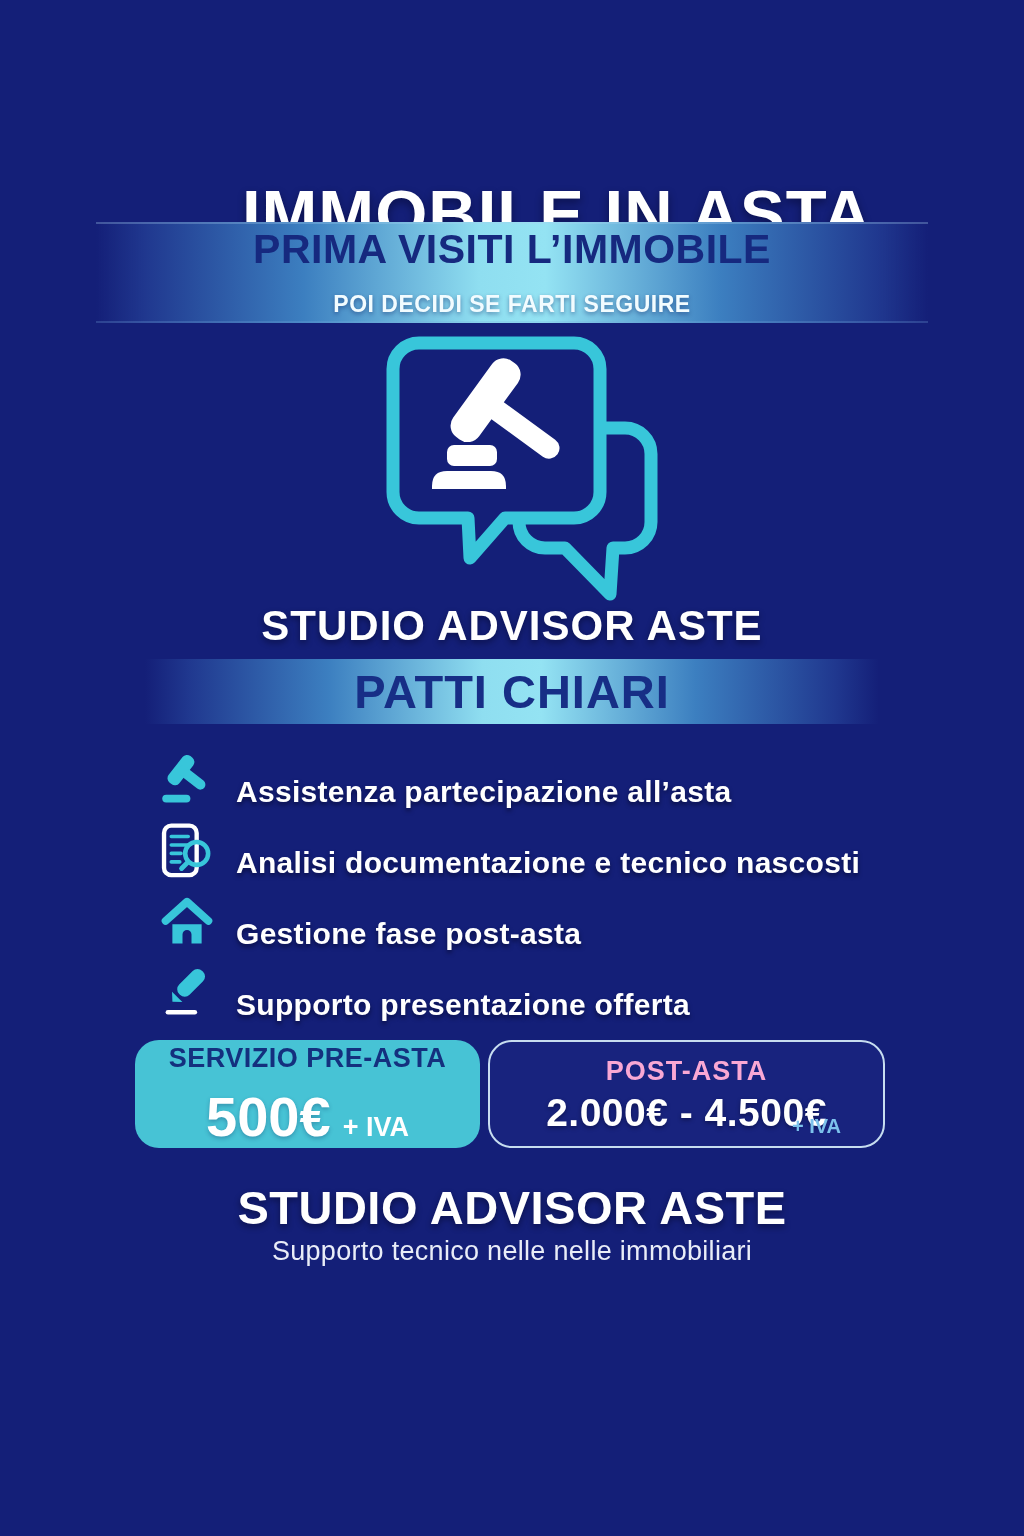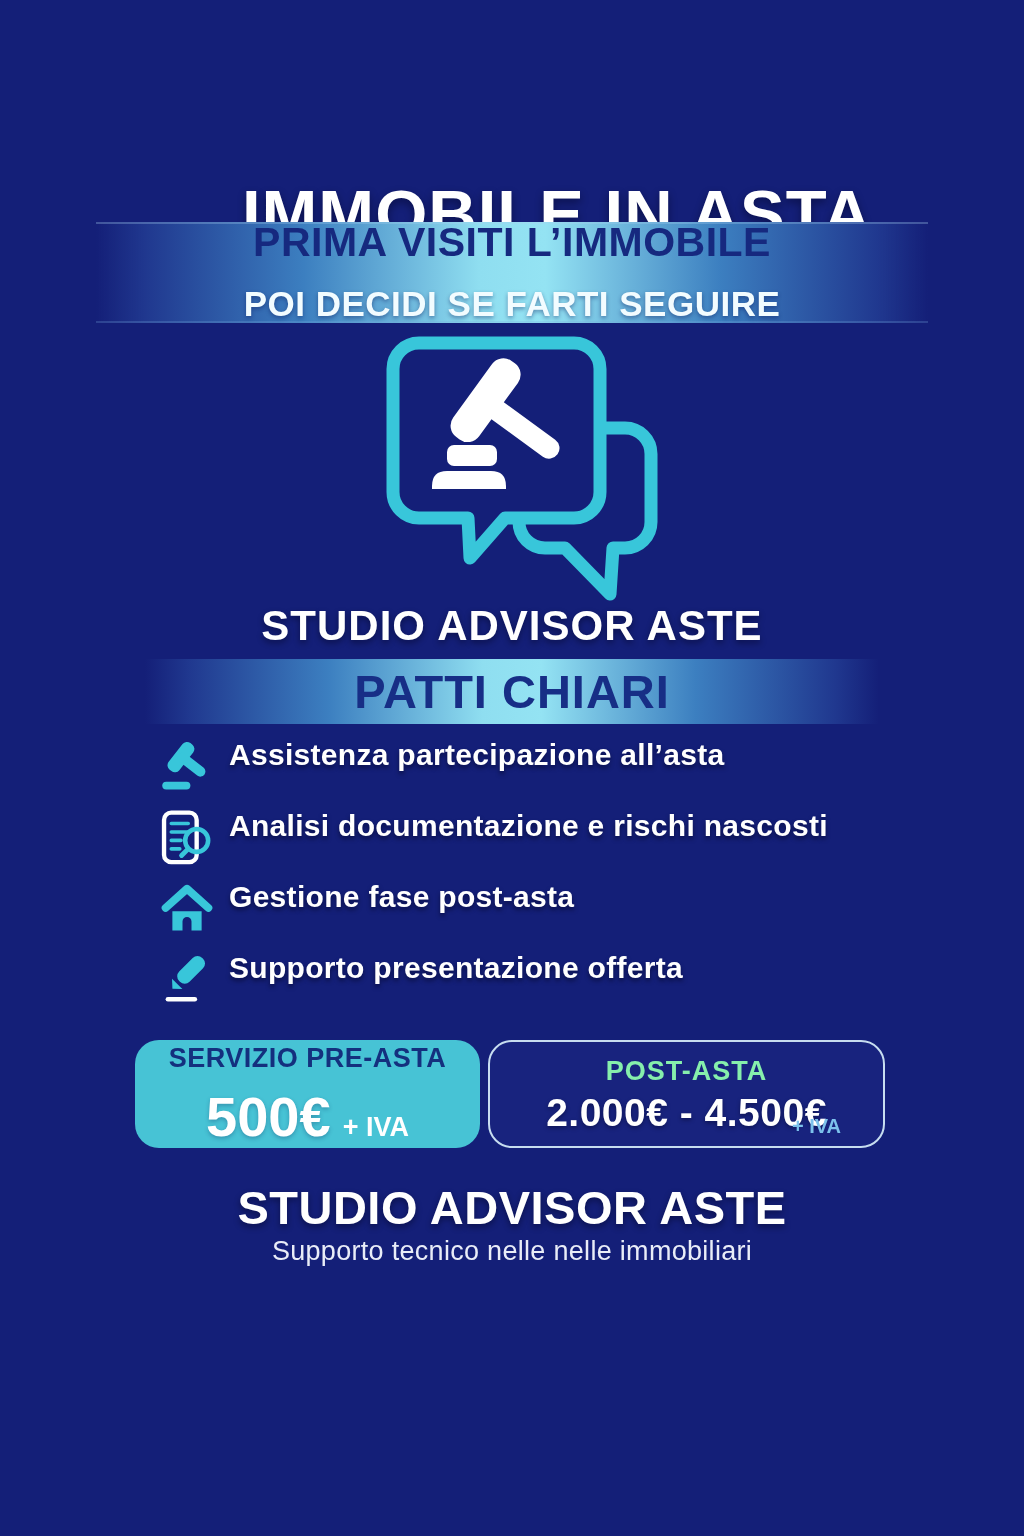--- a/index.html
+++ b/index.html
@@ -36,21 +36,21 @@
     display:flex;flex-direction:column;align-items:center;justify-content:center;
     border-top:2px solid rgba(170,210,240,.30);
     border-bottom:2px solid rgba(120,170,220,.25);
     gap:20px;
   }
   .hero-band .line1{
     font-size:41px;font-weight:800;letter-spacing:.5px;
     color:#16297f;line-height:1.05;
   }
   .hero-band .line2{
-    font-size:35px;font-weight:800;letter-spacing:.5px;
+    font-size:23px;font-weight:800;letter-spacing:.5px;
     color:#f2fcff;line-height:1.15;
     text-shadow:0 2px 4px rgba(10,25,90,.45);
   }
   
   .hero-icon{
     position:absolute;top:333px;left:385px;width:280px;height:270px;
   }
   
   .brand-mid{
     position:absolute;top:602px;left:0;width:100%;
@@ -66,21 +66,21 @@
   .patti-band .patti-text{
     font-size:47px;font-weight:800;letter-spacing:1px;
     color:#172e86;
   }
   
   .services{
     position:absolute;top:738px;left:158px;right:80px;
     list-style:none;margin:0;padding:0;
   }
   .service-row{
-    height:71px;display:flex;align-items:flex-start;gap:13px;
+    height:71px;display:flex;align-items:flex-end;gap:20px;
   }
   .service-icon{
     width:58px;height:58px;flex:0 0 58px;
     display:flex;align-items:center;justify-content:center;
   }
   .service-label{
     font-size:30px;font-weight:700;color:#ffffff;letter-spacing:.3px;
     text-shadow:0 3px 4px rgba(0,0,25,.5);
     white-space:nowrap;
   }
@@ -104,21 +104,21 @@
     text-shadow:0 2px 4px rgba(10,40,90,.3);
     margin-top:11px;
   }
   .pre-vat{font-size:27px;font-weight:700;color:#ffffff;}
   .post-card{
     flex:1;background:#18237e;border:2px solid #c7ddf0;
     display:flex;flex-direction:column;align-items:center;justify-content:center;
     position:relative;
   }
   .post-label{
-    font-size:27px;font-weight:800;letter-spacing:1px;color:#86efac;
+    font-size:27px;font-weight:800;letter-spacing:1px;color:#f9a8d4;
     margin-bottom:6px;
   }
   .post-price{
     font-size:39px;font-weight:800;letter-spacing:.5px;color:#ffffff;line-height:1;
     text-shadow:0 2px 4px rgba(0,0,25,.4);
   }
   .post-vat{
     position:absolute;right:42px;bottom:8px;
     font-size:20px;font-weight:700;color:#7cc1ec;
   }
@@ -190,21 +190,21 @@
     </li>
     <li class="service-row">
       <span class="service-icon">
         <svg viewBox="0 0 48 48" width="58" height="58" aria-hidden="true">
           <rect x="5" y="3" width="27" height="41" rx="6" fill="none" stroke="#ffffff" stroke-width="3.6"></rect>
           <path d="M11 12 h14 M11 19 h14 M11 26 h8 M11 33 h7" stroke="#38c6da" stroke-width="3" stroke-linecap="round" fill="none"></path>
           <circle cx="32" cy="26" r="9.5" fill="none" stroke="#38c6da" stroke-width="3.8"></circle>
           <path d="M25 33 l-5.5 5.5" stroke="#38c6da" stroke-width="4" stroke-linecap="round" fill="none"></path>
         </svg>
       </span>
-      <span class="service-label">Analisi documentazione e rischi nascosti</span>
+      <span class="service-label">Analisi documentazione e tecnico nascosti</span>
     </li>
     <li class="service-row">
       <span class="service-icon">
         <svg viewBox="0 0 48 48" width="54" height="54" aria-hidden="true">
           <path d="M5 23 L24 6 L43 23" fill="none" stroke="#38c6da" stroke-width="7" stroke-linecap="round" stroke-linejoin="round"></path>
           <path d="M11 26 h26 v17 h-9 v-8 a4 4 0 0 0 -8 0 v8 h-9 z" fill="#38c6da"></path>
         </svg>
       </span>
       <span class="service-label">Gestione fase post-asta</span>
     </li>

